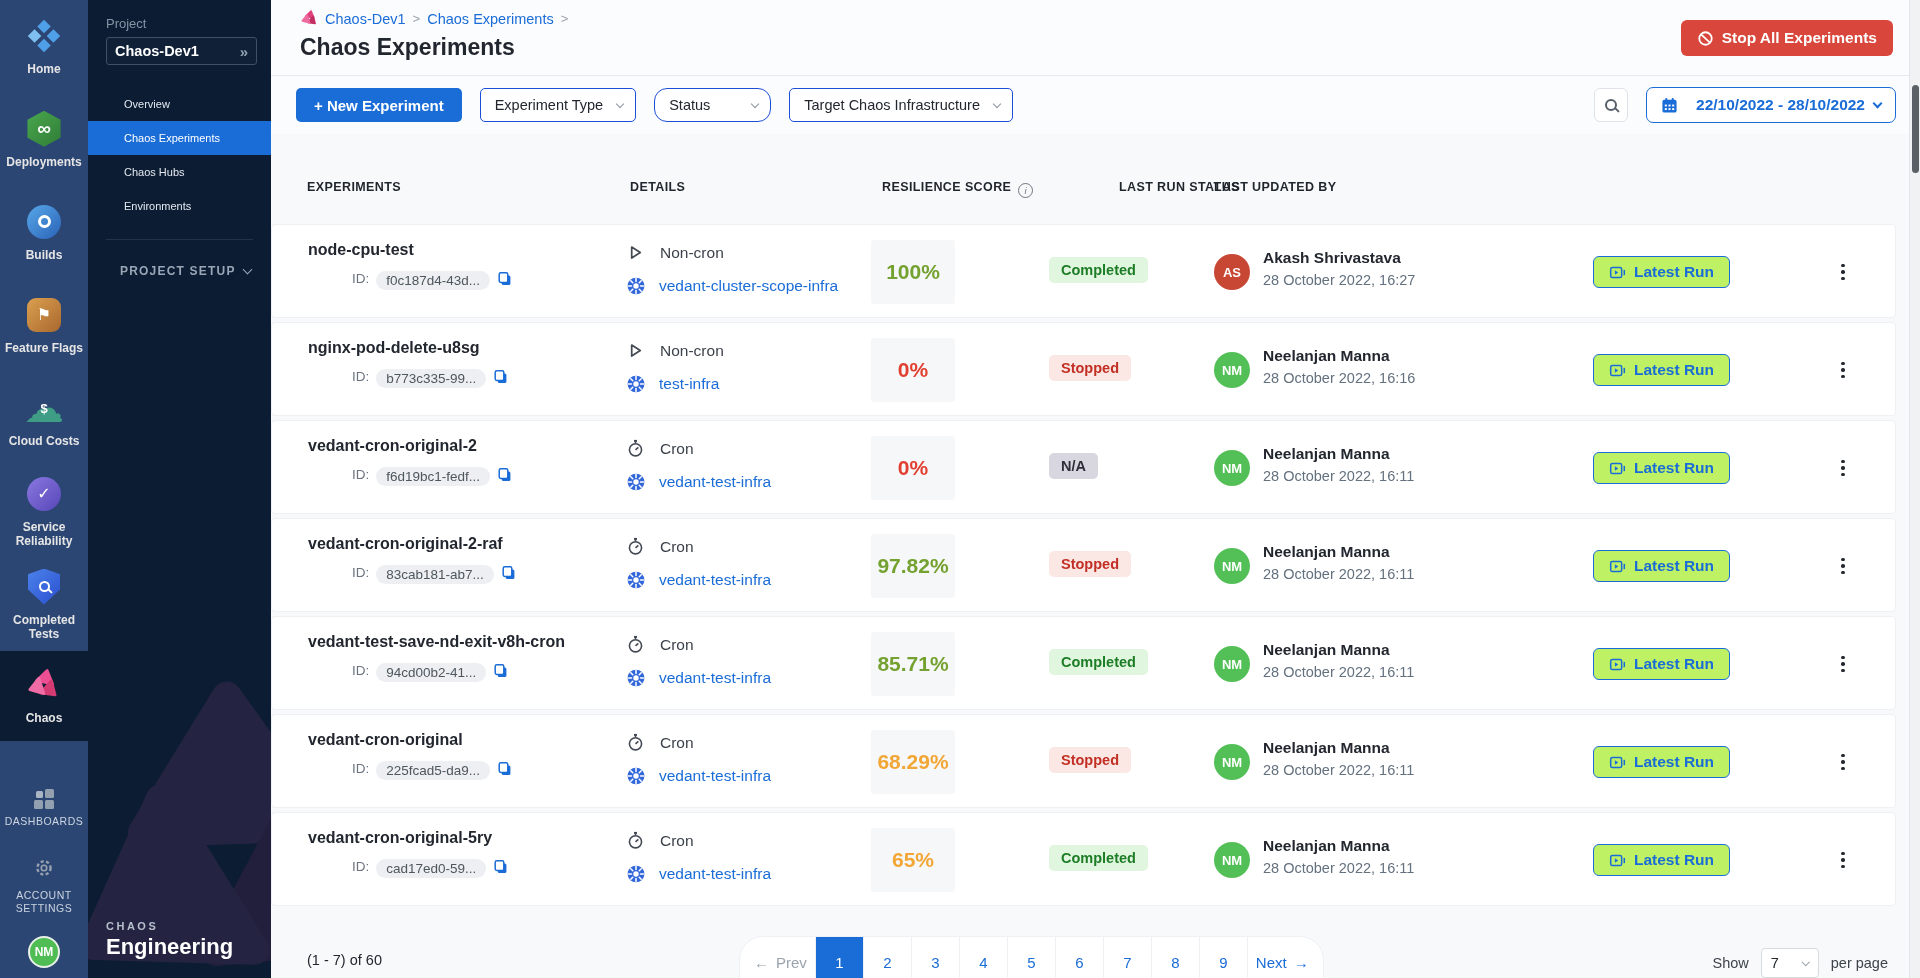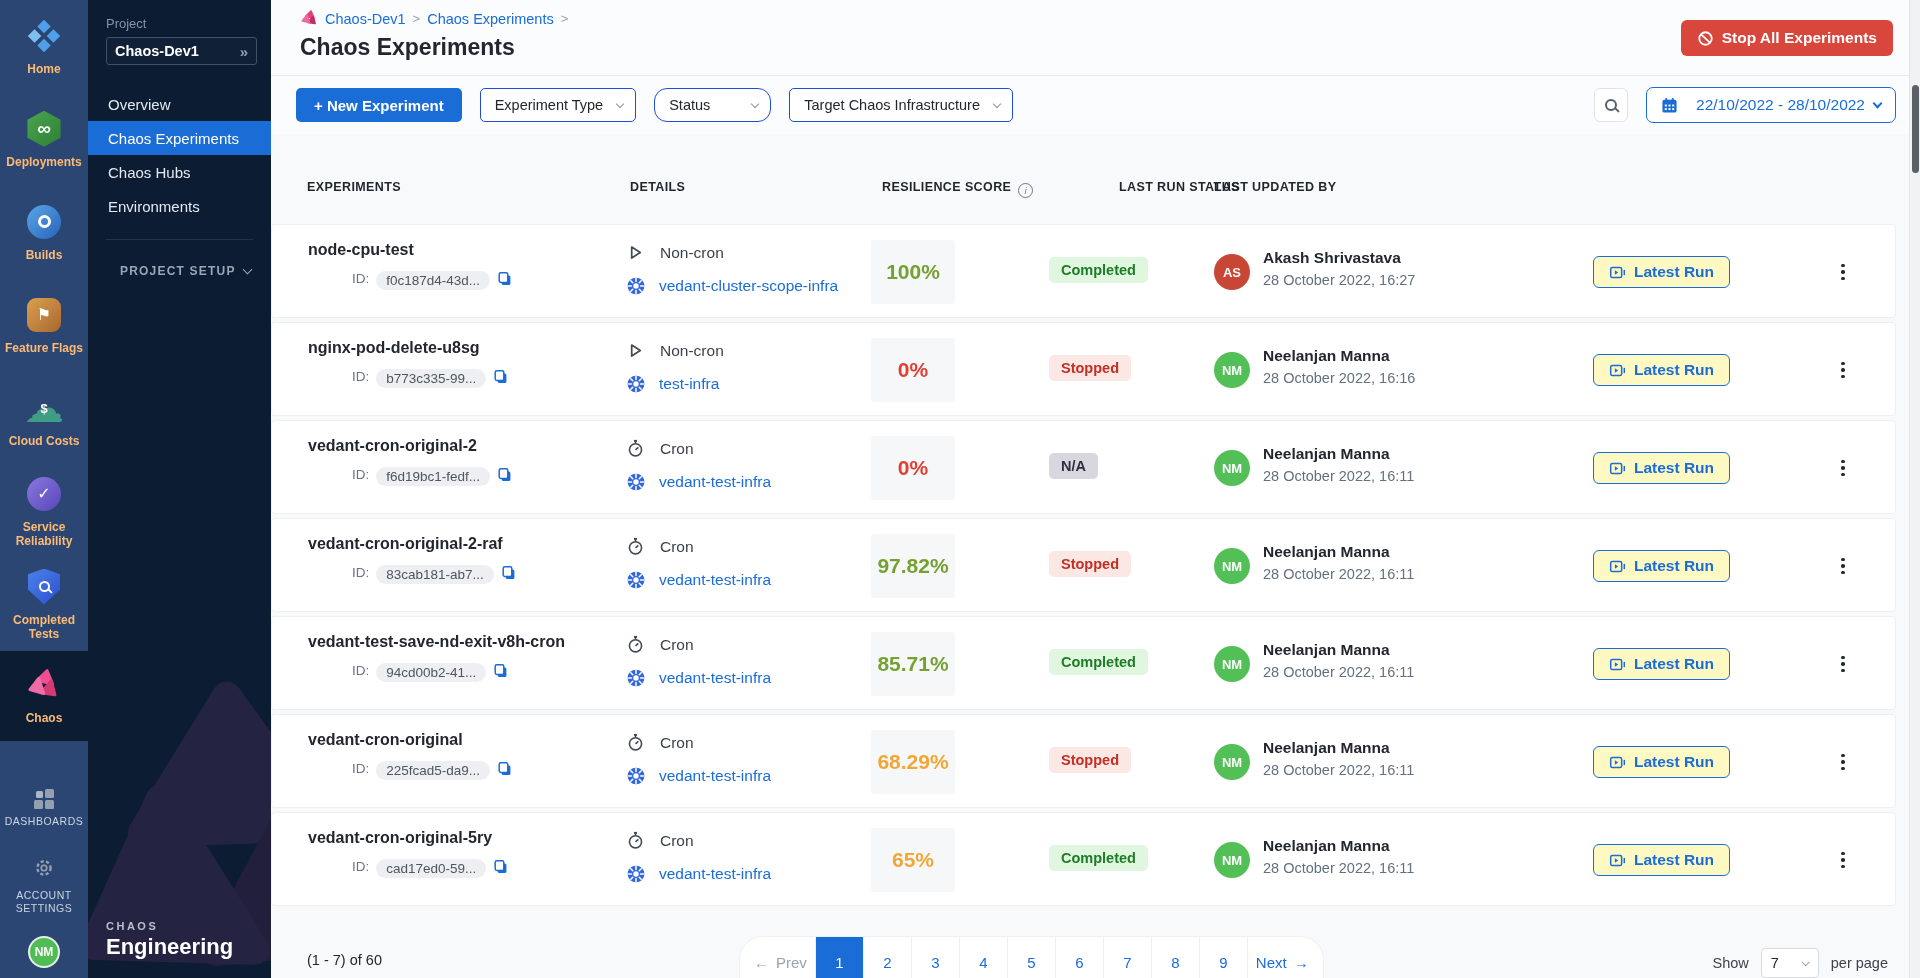--- a/index.html
+++ b/index.html
@@ -3,21 +3,21 @@
 <meta charset="utf-8">
 <style>
   * { margin:0; padding:0; box-sizing:border-box; }
   html,body { width:1920px; height:978px; overflow:hidden; background:#f8f9fb;
     font-family:"Liberation Sans","DejaVu Sans",sans-serif; }
   .app { position:relative; width:1920px; height:978px; display:flex; }
 
   
   .modulebar { width:88px; height:978px; background:#2c4674; display:flex; flex-direction:column; flex:0 0 88px; z-index:5; }
   .mod-item { height:93px; display:flex; flex-direction:column; align-items:center; justify-content:center; gap:7px; cursor:pointer; }
-  .mod-item .mlabel { color:#fdba74; font-size:12px; font-weight:bold; text-align:center; line-height:1.2; width:82px; }
+  .mod-item .mlabel { color:#e5e5e5; font-size:12px; font-weight:bold; text-align:center; line-height:1.2; width:82px; }
   .mod-item.selected { background:#0b1c33; height:90px; }
   .micon { width:38px; height:38px; display:flex; align-items:center; justify-content:center; position:relative; }
   .i-hex { width:36px; height:36px; background:linear-gradient(135deg,#4aa74e,#2f7d36); clip-path:polygon(50% 0,96% 25%,96% 75%,50% 100%,4% 75%,4% 25%); color:#fff; font-size:19px; font-weight:bold; display:flex; align-items:center; justify-content:center; }
   .i-circle { width:34px; height:34px; border-radius:50%; display:flex; align-items:center; justify-content:center; }
   .i-builds { background:linear-gradient(135deg,#58a7e8,#2a63b8); }
   .i-builds .ring { width:13px; height:13px; border:3px solid #fff; border-radius:50%; }
   .i-ff { width:34px; height:34px; border-radius:9px; background:linear-gradient(135deg,#dba04f,#a9682f); color:#fff; font-size:16px; display:flex; align-items:center; justify-content:center; }
   .i-cloud { color:#3f9d85; font-size:40px; line-height:34px; position:relative; }
   .i-cloud .dollar { position:absolute; left:50%; top:55%; transform:translate(-50%,-50%); color:#fff; font-size:13px; font-weight:bold; }
   .i-srm { background:linear-gradient(135deg,#8a77e0,#5747b8); color:#fff; font-size:16px; font-weight:bold; }
@@ -33,21 +33,21 @@
   .user-avatar { width:32px; height:32px; border-radius:50%; background:#4fbd53; border:2px solid #e8f0e8; color:#fff; font-size:12px; font-weight:bold; display:flex; align-items:center; justify-content:center; margin-top:6px; cursor:pointer; }
 
   
   .projectnav { width:183px; height:978px; background:#0b1c33; position:relative; flex:0 0 183px; overflow:hidden; z-index:4; }
   .watermark { position:absolute; left:-40px; bottom:-70px; opacity:.55; transform:rotate(-14deg); }
   .pn-label { color:#8794a5; font-size:13px; margin:16px 0 6px 18px; position:relative; }
   .project-select { margin:0 14px 0 18px; height:28px; border:1px solid #41506a; border-radius:3px; display:flex; align-items:center; padding:0 8px; cursor:pointer; position:relative; background:rgba(255,255,255,.02); }
   .project-select .pname { color:#fff; font-size:14.5px; font-weight:bold; flex:1; }
   .project-select .chevrons { color:#93a0b2; font-size:15px; font-weight:bold; }
   .pn-items { margin-top:22px; position:relative; }
-  .pn-item { height:34px; display:flex; align-items:center; padding-left:20px; color:#e4e9f0; font-size:15px; cursor:pointer; }
+  .pn-item { height:34px; display:flex; align-items:center; padding-left:36px; color:#e4e9f0; font-size:11px; cursor:pointer; }
   .pn-item.active { background:#1a6cd7; color:#fff; }
   .pn-divider { height:1px; background:#22334e; margin:16px 18px 0 18px; }
   .pn-setup { display:flex; align-items:center; justify-content:space-between; padding:0 20px 0 32px; margin-top:24px; color:#9aa6b6; font-size:12px; font-weight:bold; letter-spacing:1.2px; cursor:pointer; position:relative; }
   .chev { width:7px; height:7px; border-right:1.6px solid #9aa6b6; border-bottom:1.6px solid #9aa6b6; transform:rotate(45deg); display:inline-block; }
   .brand { position:absolute; left:18px; bottom:18px; }
   .brand .b-small { color:#b6c0cc; font-size:11px; letter-spacing:2.5px; font-weight:bold; }
   .brand .b-large { color:#fff; font-size:22px; font-weight:bold; margin-top:2px; }
 
   
   .main { flex:1; height:978px; position:relative; background:#f8f9fb; }
@@ -59,21 +59,21 @@
   .stop-btn { position:absolute; right:27px; top:20px; height:36px; background:#d9473c; border:none; border-radius:6px; color:#fff; font-size:15.5px; font-weight:bold; display:flex; align-items:center; gap:8px; padding:0 16px; cursor:pointer; font-family:inherit; }
 
   .toolbar { height:58px; display:flex; align-items:center; padding:0 24px 0 25px; gap:18px; background:#fbfcfd; }
   .new-btn { height:34px; background:#1a6cd7; color:#fff; border:none; border-radius:5px; font-size:15px; font-weight:bold; padding:4px 18px; cursor:pointer; font-family:inherit; }
   .filter-dd { height:34px; background:#fff; border:1px solid #1d4ed8; border-radius:5px; display:flex; align-items:center; gap:14px; padding:0 12px 0 14px; font-size:14.5px; color:#22272f; cursor:pointer; }
   .filter-dd .chev { border-color:#8b94a0; width:6px; height:6px; margin-top:-3px; }
   .search-btn { margin-left:auto; width:34px; height:34px; background:#fff; border:1px solid #dfe2e8; border-radius:6px; display:flex; align-items:center; justify-content:center; cursor:pointer; }
   .search-btn .mag { border-color:#565e67; width:12px; height:12px; }
   .search-btn .mag::after { background:#565e67; }
   .date-btn { height:36px; background:#fff; border:1.4px solid #1a6cd7; border-radius:7px; display:flex; align-items:center; gap:9px; padding:0 14px; cursor:pointer; }
-  .date-btn .dtext { color:#1a6cd7; font-size:15.5px; font-weight:normal;margin-left:9px; }
+  .date-btn .dtext { color:#1a6cd7; font-size:15.5px; font-weight:bold;margin-left:9px; }
   .date-btn .chev { border-color:#1a6cd7; border-width:2.4px; width:7px; height:7px; margin-top:-4px; }
 
   .thead { height:90px; position:relative; }
   .thead span.colh { position:absolute; top:46px; font-size:12.5px; font-weight:bold; color:#1f252c; letter-spacing:.4px; }
   .info-icon { display:inline-flex; width:15px; height:15px; border:1.2px solid #6e7782; border-radius:50%; align-items:center; justify-content:center; font-size:9.5px; font-weight:normal; color:#6e7782; margin-left:7px; vertical-align:-3px; font-style:italic; }
 
   .rows { margin-right:24px; }
   .row { position:relative; height:94px; background:#fff; border:1px solid #eef0f3; border-radius:4px; margin-bottom:4px; }
   .exp-name { position:absolute; left:36px; top:16px; font-size:16px; font-weight:bold; color:#22272f; }
   .exp-idline { position:absolute; left:36px; top:46px; display:flex; align-items:flex-start; gap:7px;margin-left:44px; }
@@ -88,21 +88,21 @@
   .score { font-size:21px; font-weight:bold; }
   .score-green { color:#74a12f; } .score-red { color:#e23f30; } .score-orange { color:#f2a636; }
   .badge { position:absolute; left:777px; top:32px; font-size:14.5px; font-weight:bold; border-radius:5px; padding:5px 12px; }
   .badge-completed { background:#e1f6df; color:#1d7d26; }
   .badge-stopped { background:#fbe7e4; color:#c22f25; }
   .badge-na { background:#d8d6df; color:#2f2f39; }
   .avatar { position:absolute; left:942px; top:29px; width:36px; height:36px; border-radius:50%; color:#fff; font-size:13px; font-weight:bold; display:flex; align-items:center; justify-content:center; }
   .avatar-red { background:#c74634; } .avatar-green { background:#52bf57; }
   .user-name { position:absolute; left:991px; top:24px; font-size:15.5px; font-weight:bold; color:#22272f; }
   .user-date { position:absolute; left:991px; top:47px; font-size:14.5px; color:#63707e; }
-  .latest-btn { position:absolute; left:1321px; top:31px; width:137px; height:32px; background:#fef9c3; border:1.4px solid #1a6cd7; border-radius:6px; color:#1a6cd7; font-size:15.5px; font-weight:bold; display:flex; align-items:center; justify-content:center; gap:8px; cursor:pointer; font-family:inherit; }
+  .latest-btn { position:absolute; left:1321px; top:31px; width:137px; height:32px; background:#bef264; border:1.4px solid #1a6cd7; border-radius:6px; color:#1a6cd7; font-size:15.5px; font-weight:bold; display:flex; align-items:center; justify-content:center; gap:8px; cursor:pointer; font-family:inherit; }
   .kebab { position:absolute; left:1560px; top:30px; width:22px; height:34px; display:flex; flex-direction:column; align-items:center; justify-content:center; gap:3px; cursor:pointer; }
   .kebab i { width:3.5px; height:3.5px; border-radius:50%; background:#23292e; }
 
   .pagination { position:relative; height:50px; margin-top:30px; margin-right:24px; }
   .pg-summary { position:absolute; left:36px; top:16px; font-size:14.5px; color:#22272f; }
   .pager { position:absolute; left:468px; top:0; height:52px; background:#fff; border:1px solid #eef0f3; border-radius:24px 24px 0 0; display:flex; align-items:stretch; overflow:hidden; padding:0 6px; }
   .pg-cell { min-width:48px; display:flex; align-items:center; justify-content:center; font-size:15px; color:#1a6cd7; cursor:pointer; border-left:1px solid #eef0f4; padding:0 8px; }
   .pg-prev { border-left:none; color:#9aa3ad; gap:7px; }
   .pg-next { gap:7px; }
   .pages { display:contents; }

